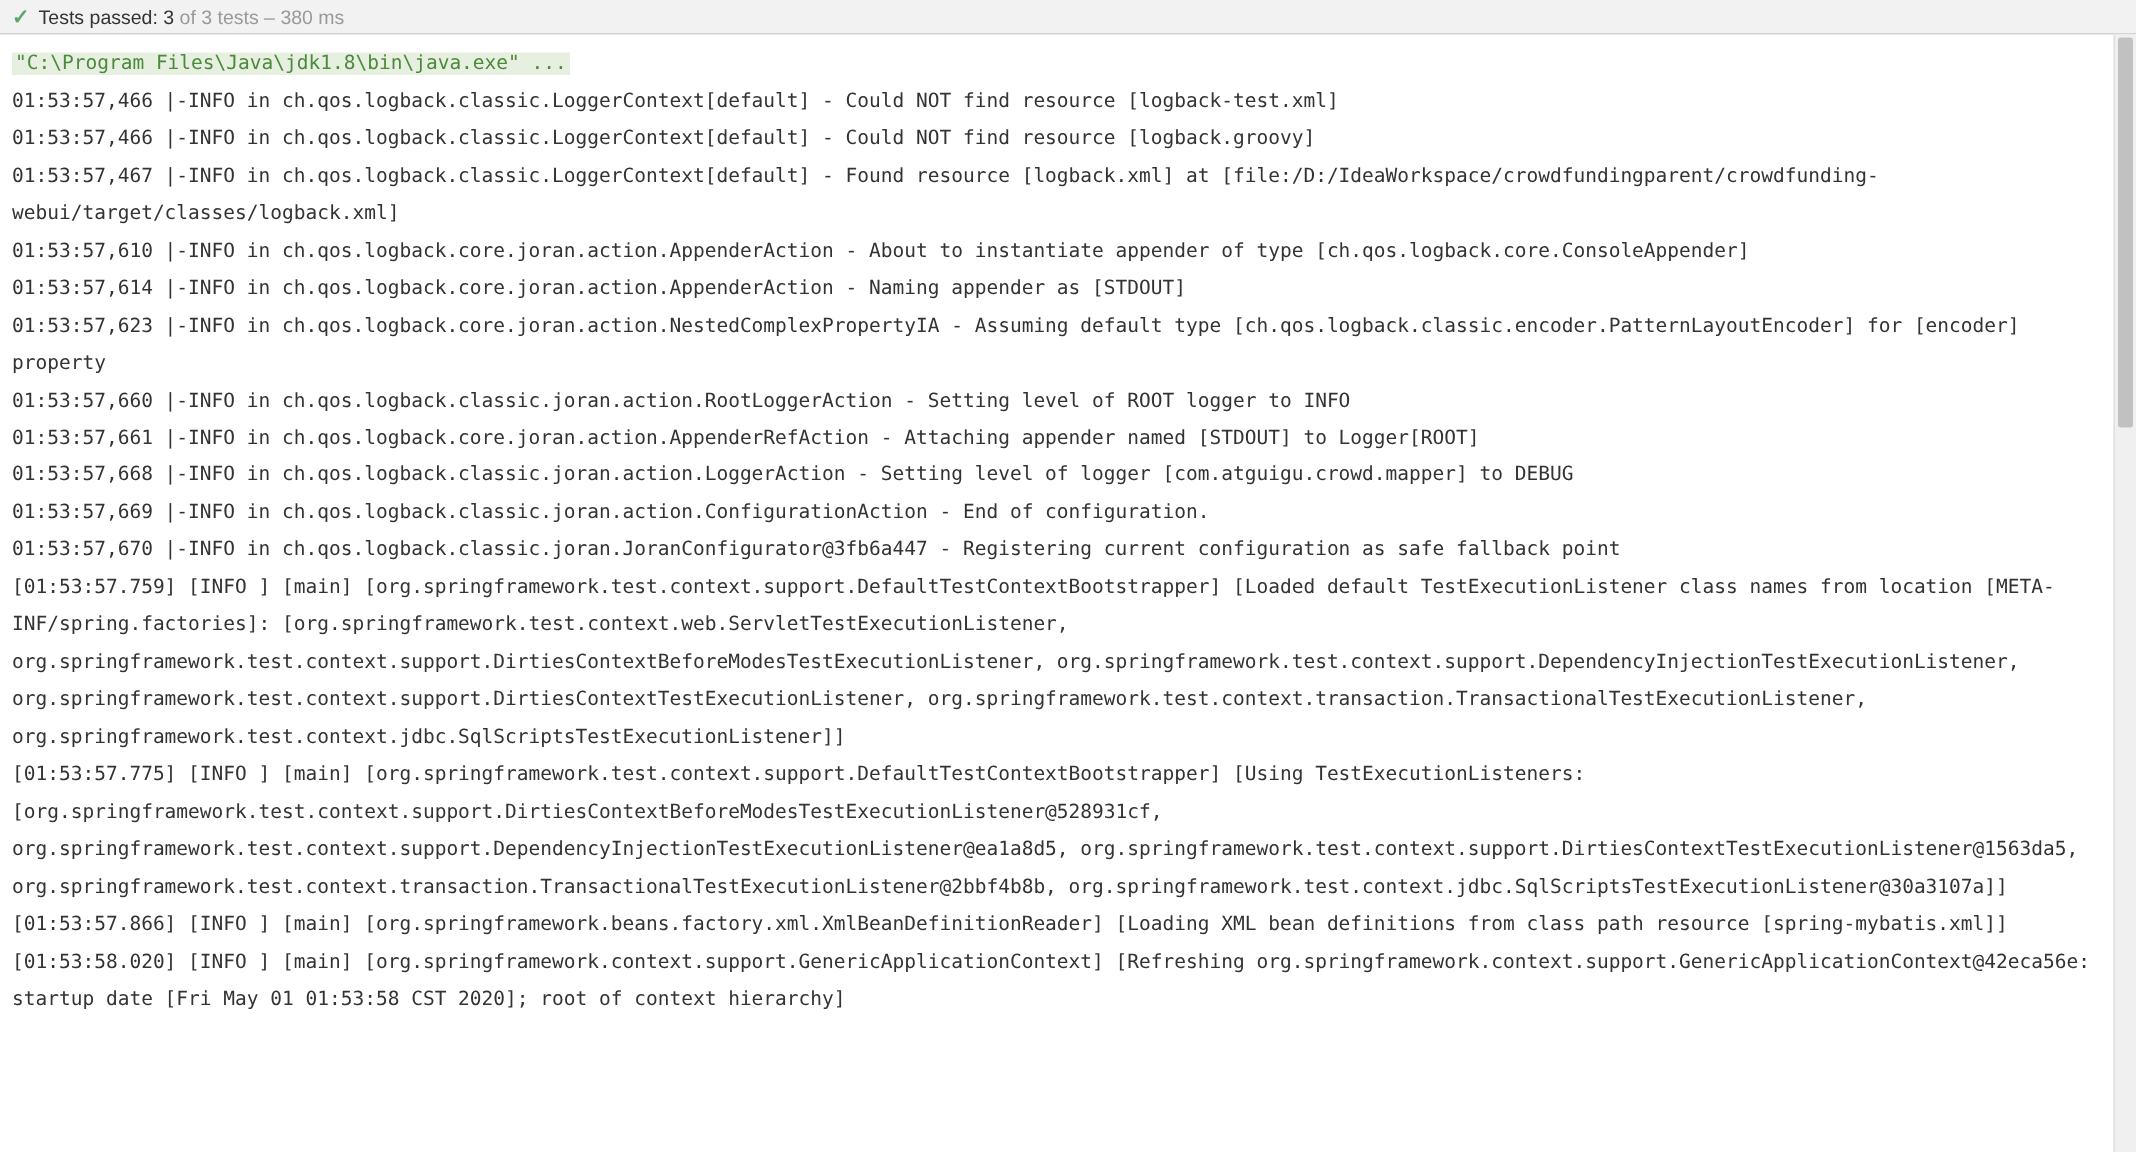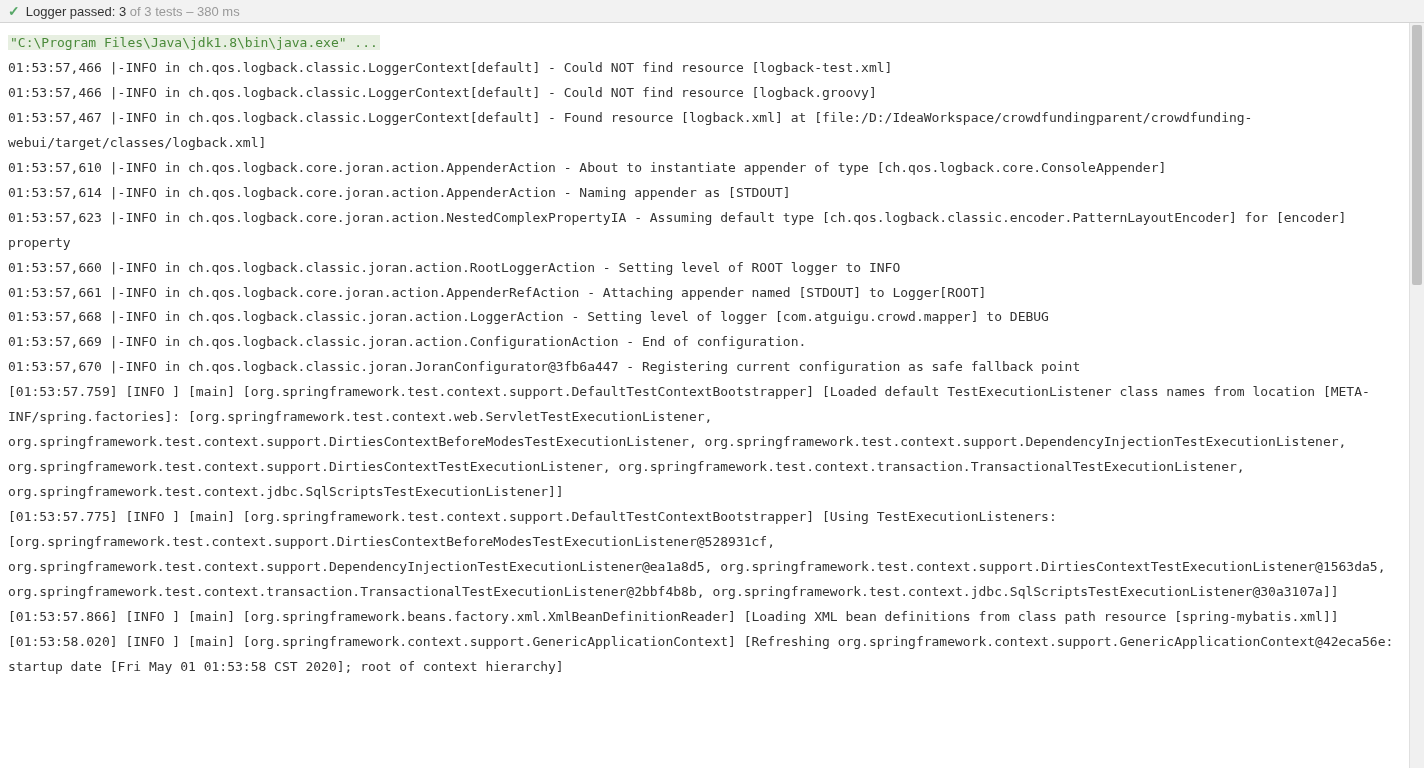--- a/index.html
+++ b/index.html
@@ -70,21 +70,21 @@
     background: #c1c1c1;
     border-radius: 2px;
   }
 </style>
 </head>
 <body>
 
 <div class="status-bar">
   <span class="check-icon">✓</span>
   <span>
-    <span class="status-text">Logger passed:</span>
+    <span class="status-text">Tests passed:</span>
     <span class="status-text">3</span><span class="status-sub"> of 3 tests</span><span class="status-sub"> – </span><span class="status-sub">380 ms</span>
   </span>
 </div>
 
 <div class="console-wrap">
   <div class="console" id="console"><span class="log-line"><span class="cmd-line">"C:\Program Files\Java\jdk1.8\bin\java.exe" ...</span></span><span class="log-line">01:53:57,466 |-INFO in ch.qos.logback.classic.LoggerContext[default] - Could NOT find resource [logback-test.xml]</span><span class="log-line">01:53:57,466 |-INFO in ch.qos.logback.classic.LoggerContext[default] - Could NOT find resource [logback.groovy]</span><span class="log-line">01:53:57,467 |-INFO in ch.qos.logback.classic.LoggerContext[default] - Found resource [logback.xml] at [file:/D:/IdeaWorkspace/crowdfundingparent/crowdfunding-webui/target/classes/logback.xml]</span><span class="log-line">01:53:57,610 |-INFO in ch.qos.logback.core.joran.action.AppenderAction - About to instantiate appender of type [ch.qos.logback.core.ConsoleAppender]</span><span class="log-line">01:53:57,614 |-INFO in ch.qos.logback.core.joran.action.AppenderAction - Naming appender as [STDOUT]</span><span class="log-line">01:53:57,623 |-INFO in ch.qos.logback.core.joran.action.NestedComplexPropertyIA - Assuming default type [ch.qos.logback.classic.encoder.PatternLayoutEncoder] for [encoder] property</span><span class="log-line">01:53:57,660 |-INFO in ch.qos.logback.classic.joran.action.RootLoggerAction - Setting level of ROOT logger to INFO</span><span class="log-line">01:53:57,661 |-INFO in ch.qos.logback.core.joran.action.AppenderRefAction - Attaching appender named [STDOUT] to Logger[ROOT]</span><span class="log-line">01:53:57,668 |-INFO in ch.qos.logback.classic.joran.action.LoggerAction - Setting level of logger [com.atguigu.crowd.mapper] to DEBUG</span><span class="log-line">01:53:57,669 |-INFO in ch.qos.logback.classic.joran.action.ConfigurationAction - End of configuration.</span><span class="log-line">01:53:57,670 |-INFO in ch.qos.logback.classic.joran.JoranConfigurator@3fb6a447 - Registering current configuration as safe fallback point</span><span class="log-line">[01:53:57.759] [INFO ] [main] [org.springframework.test.context.support.DefaultTestContextBootstrapper] [Loaded default TestExecutionListener class names from location [META-INF/spring.factories]: [org.springframework.test.context.web.ServletTestExecutionListener, org.springframework.test.context.support.DirtiesContextBeforeModesTestExecutionListener, org.springframework.test.context.support.DependencyInjectionTestExecutionListener, org.springframework.test.context.support.DirtiesContextTestExecutionListener, org.springframework.test.context.transaction.TransactionalTestExecutionListener, org.springframework.test.context.jdbc.SqlScriptsTestExecutionListener]]</span><span class="log-line">[01:53:57.775] [INFO ] [main] [org.springframework.test.context.support.DefaultTestContextBootstrapper] [Using TestExecutionListeners: [org.springframework.test.context.support.DirtiesContextBeforeModesTestExecutionListener@528931cf, org.springframework.test.context.support.DependencyInjectionTestExecutionListener@ea1a8d5, org.springframework.test.context.support.DirtiesContextTestExecutionListener@1563da5, org.springframework.test.context.transaction.TransactionalTestExecutionListener@2bbf4b8b, org.springframework.test.context.jdbc.SqlScriptsTestExecutionListener@30a3107a]]</span><span class="log-line">[01:53:57.866] [INFO ] [main] [org.springframework.beans.factory.xml.XmlBeanDefinitionReader] [Loading XML bean definitions from class path resource [spring-mybatis.xml]]</span><span class="log-line">[01:53:58.020] [INFO ] [main] [org.springframework.context.support.GenericApplicationContext] [Refreshing org.springframework.context.support.GenericApplicationContext@42eca56e: startup date [Fri May 01 01:53:58 CST 2020]; root of context hierarchy]</span></div>
   <div class="scrollbar">
     <div class="scrollbar-thumb"></div>
   </div>
 </div>

